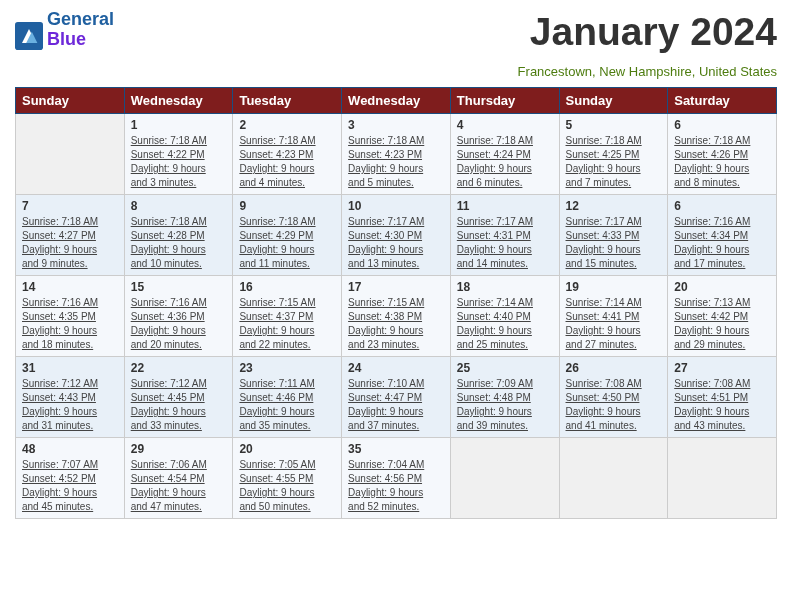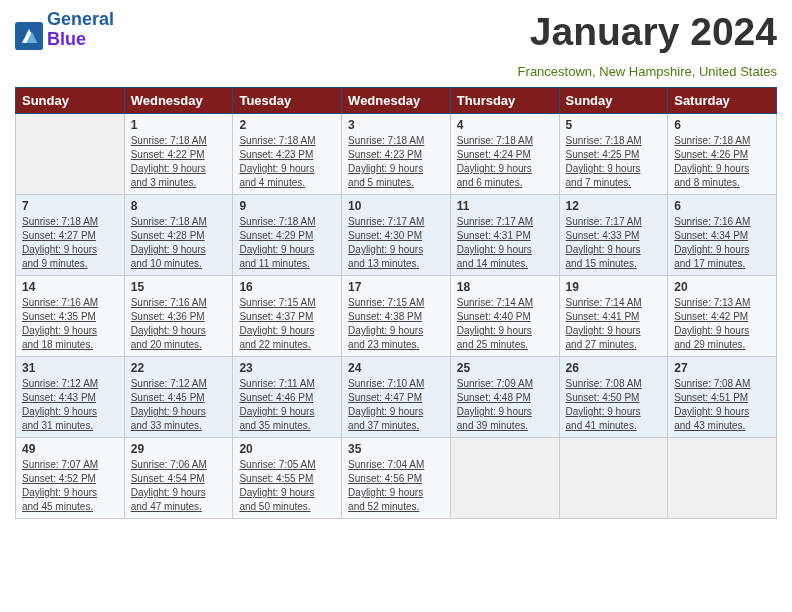--- a/index.html
+++ b/index.html
@@ -292,21 +292,21 @@
         </td>
         <td>
           <span class="day-num">27</span>
         <div class="cell-info">
           Sunrise: 7:08 AM<br>Sunset: 4:51 PM<br>Daylight: 9 hours<br>and 43 minutes.
         </div>
         </td>
       </tr>
       <tr>
         <td>
-          <span class="day-num">49</span>
+          <span class="day-num">48</span>
         <div class="cell-info">
           Sunrise: 7:07 AM<br>Sunset: 4:52 PM<br>Daylight: 9 hours<br>and 45 minutes.
         </div>
         </td>
         <td>
           <span class="day-num">29</span>
         <div class="cell-info">
           Sunrise: 7:06 AM<br>Sunset: 4:54 PM<br>Daylight: 9 hours<br>and 47 minutes.
         </div>
         </td>

